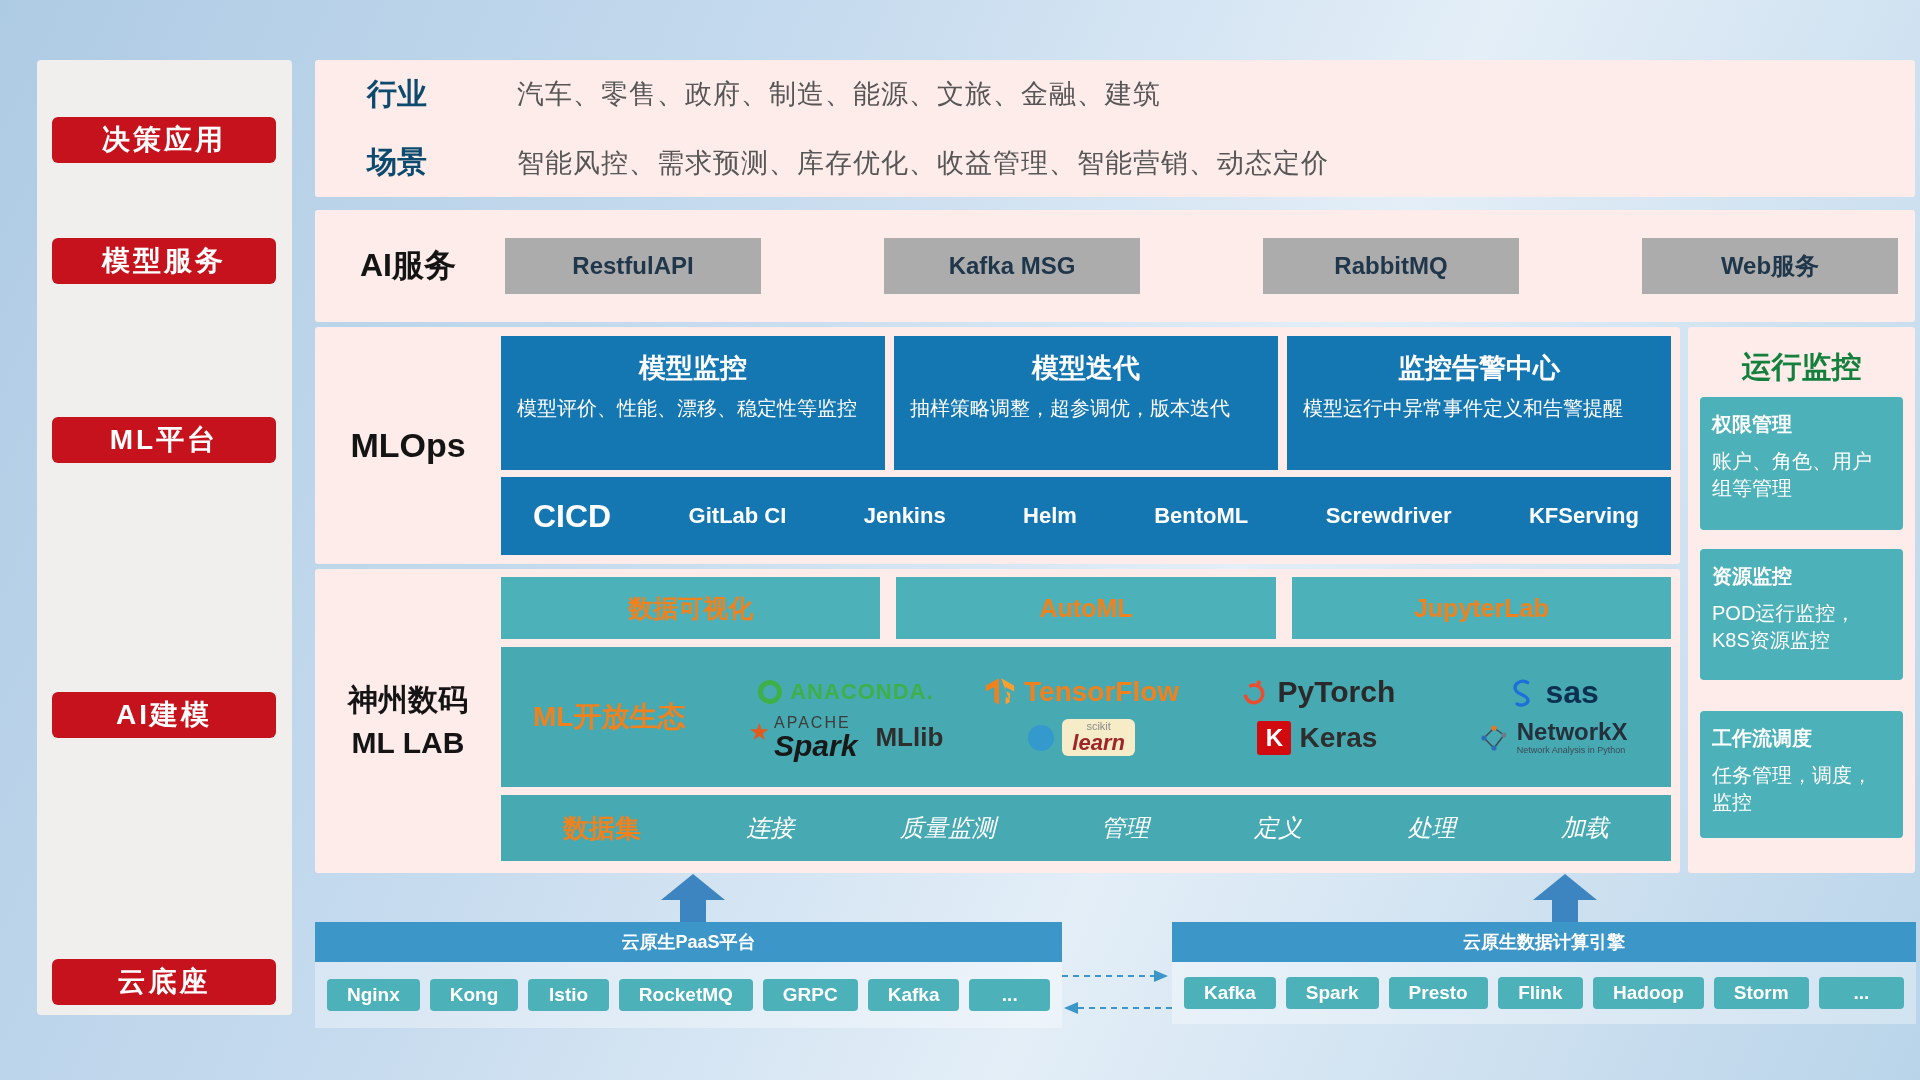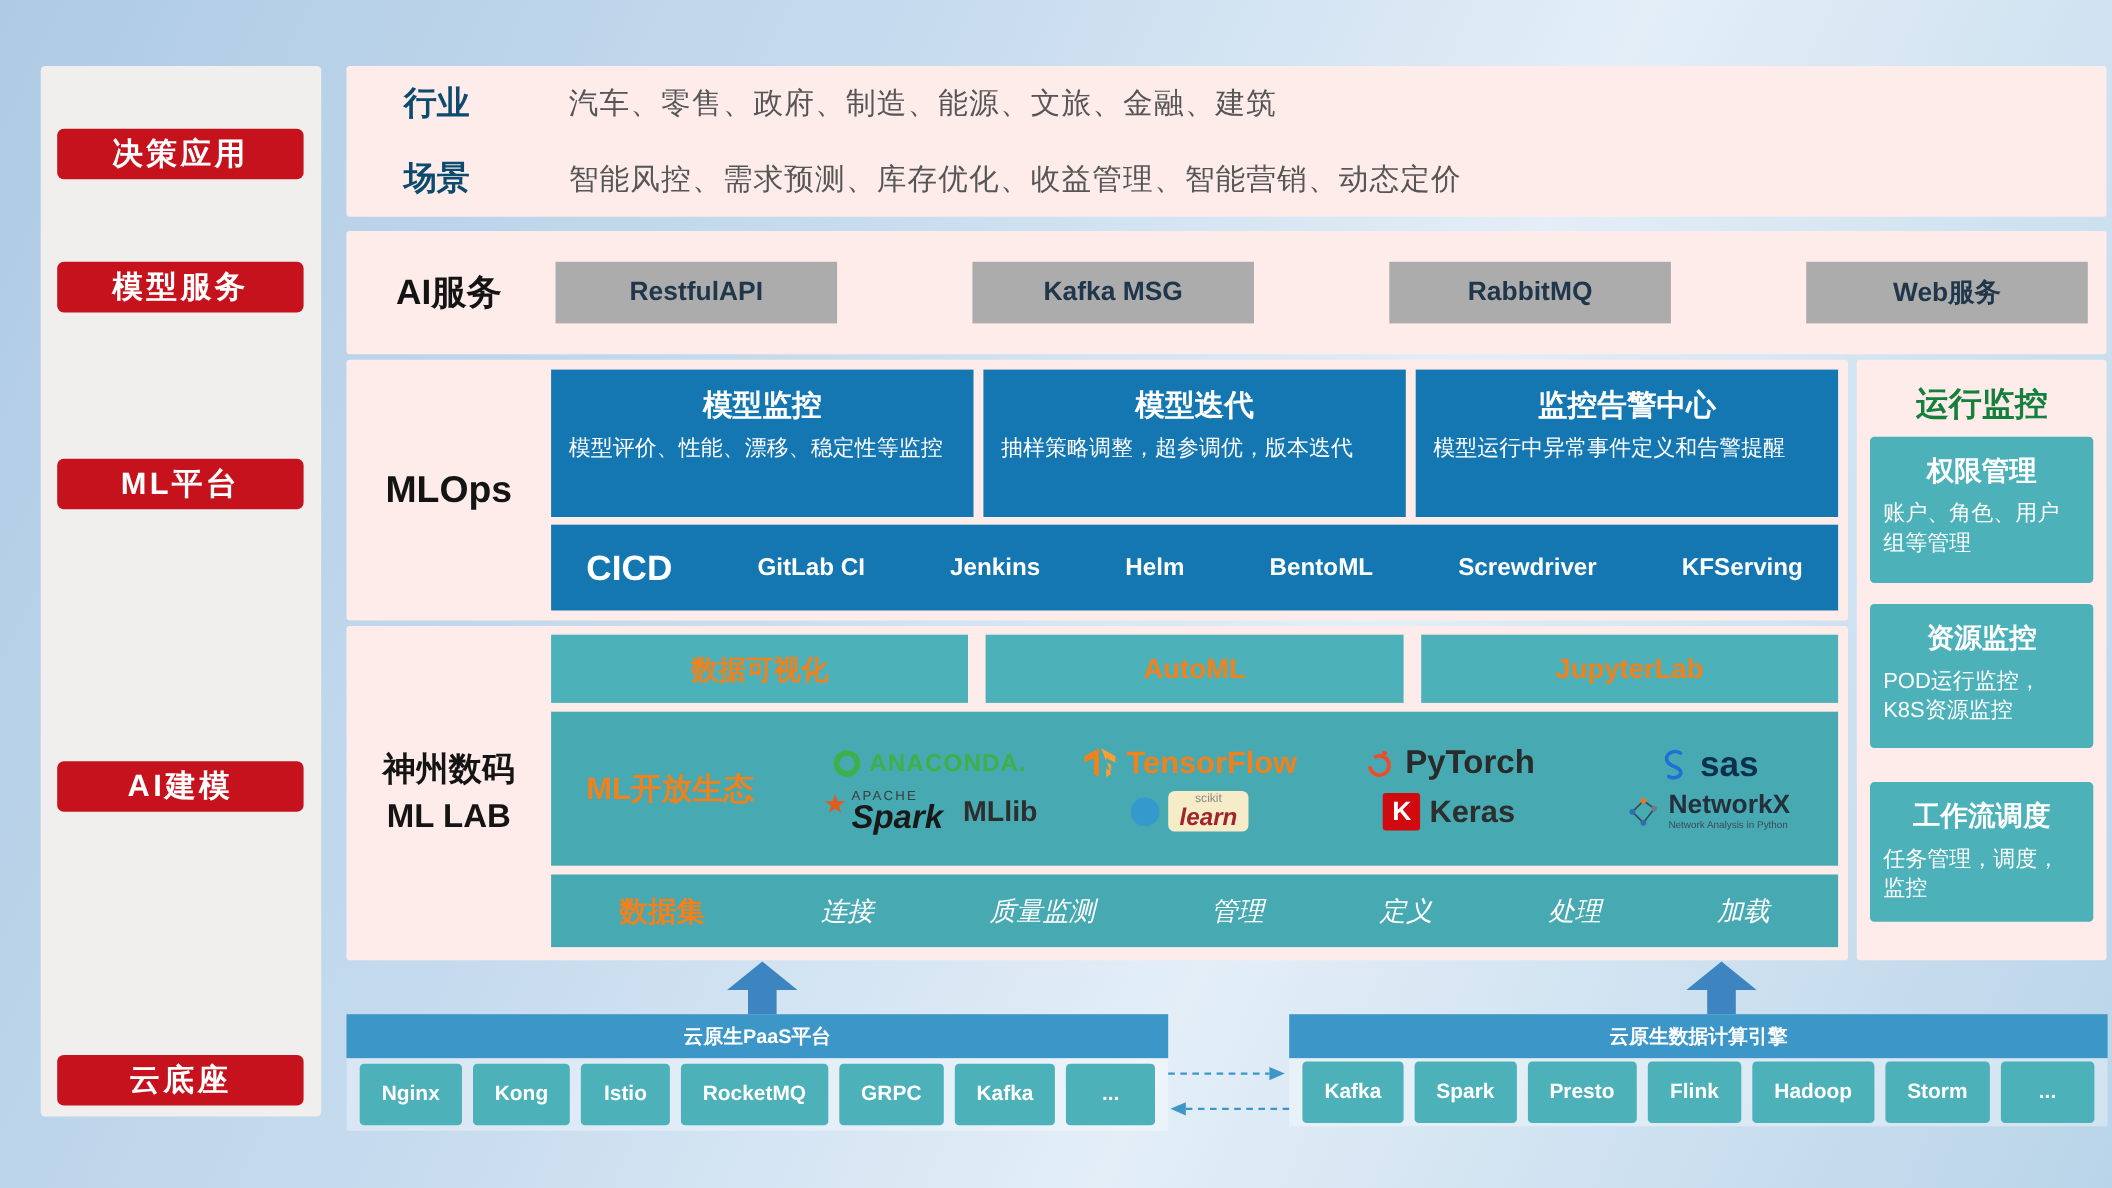--- a/index.html
+++ b/index.html
@@ -38,21 +38,21 @@
   .eco{position:absolute;left:186px;top:78px;width:1170px;height:140px;background:#47a9b2;display:flex;align-items:center;}
   .eco-label{width:195px;padding-left:32px;color:#f0821e;font-weight:bold;font-size:28px;}
   .eco-logos{flex:1;display:grid;grid-template-columns:repeat(4,1fr);row-gap:4px;align-items:center;justify-items:center;}
   .logo{display:flex;align-items:center;gap:8px;}
   .ana-ring{width:24px;height:24px;border:5px solid #3eb049;border-radius:50%;box-sizing:border-box;background:transparent;}
   .ana-text{font-weight:bold;font-size:22px;color:#3eb049;letter-spacing:1px;}
   .tf-text{font-weight:bold;font-size:28px;color:#f0821e;}
   .pt-text{font-weight:bold;font-size:30px;color:#2a2a2a;}
   .sas-text{font-weight:bold;font-size:32px;color:#0d3050;}
   .spark-stack{display:flex;flex-direction:column;line-height:1;}
-  .spark-apache{font-size:12px;color:#3c3c3c;letter-spacing:2px;}
+  .spark-apache{font-size:16px;color:#3c3c3c;letter-spacing:2px;}
   .spark-text{font-weight:bold;font-style:italic;font-size:30px;color:#181818;}
   .spark-star{color:#e25a1c;font-size:24px;margin-right:-4px;transform:translateY(-6px);}
   .mllib-text{font-weight:bold;font-size:26px;color:#2e2e2e;margin-left:10px;}
   .sk-circle{width:26px;height:26px;border-radius:50%;background:#3499cd;}
   .sk-box{background:#f6edc8;border-radius:6px;padding:2px 10px;display:flex;flex-direction:column;align-items:center;line-height:1;}
   .sk-top{font-size:11px;color:#8a8a8a;}
   .sk-main{font-size:22px;font-weight:bold;font-style:italic;color:#a0252b;}
   .keras-box{width:34px;height:34px;background:#d10a10;border-radius:3px;color:#fff;font-weight:bold;font-size:24px;
     display:flex;align-items:center;justify-content:center;}
   .keras-text{font-weight:bold;font-size:28px;color:#2e2e2e;}
@@ -60,28 +60,28 @@
   .nx-text{font-weight:bold;font-size:24px;color:#24303c;}
   .nx-sub{font-size:9px;color:#3c4b57;}
   .data-row{position:absolute;left:186px;top:226px;width:1170px;height:66px;background:#47a9b2;
     display:flex;align-items:center;justify-content:space-between;padding:0 62px;box-sizing:border-box;}
   .data-label{color:#f0821e;font-weight:bold;font-size:26px;}
   .data-item{color:#fff;font-size:24px;font-style:italic;}
   
   .mon-title{position:absolute;top:20px;left:0;width:100%;text-align:center;font-weight:bold;font-size:30px;color:#15803d;}
   .mon-card{position:absolute;left:12px;width:203px;background:#4db1b9;border-radius:4px;color:#fff;
     padding:12px 12px;box-sizing:border-box;}
-  .mon-card .t{font-size:25px;font-weight:bold;text-align:center;margin:2px 0 10px;}
+  .mon-card .t{font-size:20px;font-weight:bold;margin:2px 0 10px;}
   .mon-card .d{font-size:20px;line-height:1.35;}
   
   .found-bar{position:absolute;height:40px;background:#3d96c8;color:#fff;font-weight:bold;font-size:18px;
     display:flex;align-items:center;justify-content:center;}
   .chip-strip{position:absolute;display:flex;align-items:center;gap:10px;padding:9px 12px;box-sizing:border-box;
     background:rgba(255,255,255,0.35);}
-  .chip{flex:1;height:56px;background:#4db1b9;color:#fff;font-weight:bold;font-size:19px;border-radius:4px;
+  .chip{flex:1;height:32px;background:#4db1b9;color:#fff;font-weight:bold;font-size:19px;border-radius:4px;
     display:flex;align-items:center;justify-content:center;text-align:center;line-height:1.05;padding:0 20px;box-sizing:border-box;}
   .up-arrow{position:absolute;width:64px;}
   .up-arrow .head{width:0;height:0;border-left:32px solid transparent;border-right:32px solid transparent;border-bottom:26px solid #3d85c0;}
   .up-arrow .stem{width:26px;height:22px;background:#3d85c0;margin:0 auto;}
 </style>
 </head>
 <body>
 
 <div id="stage">
 

